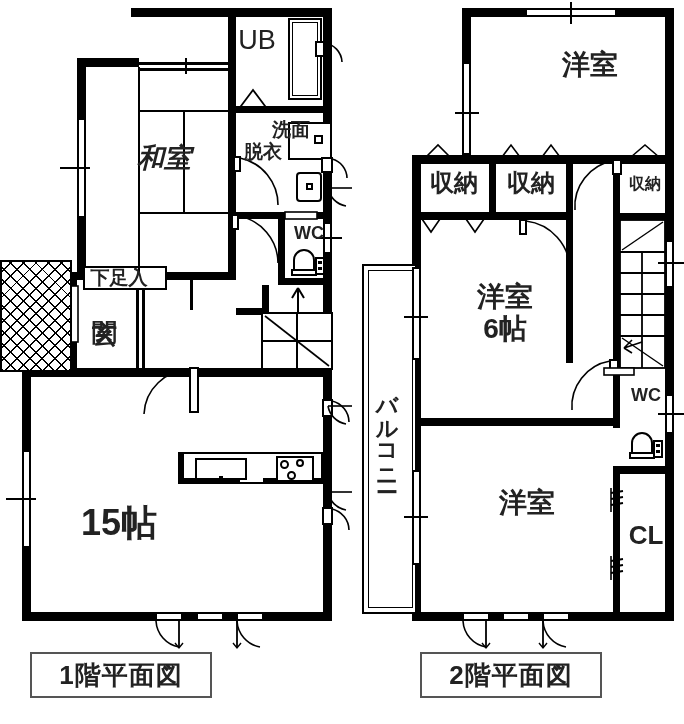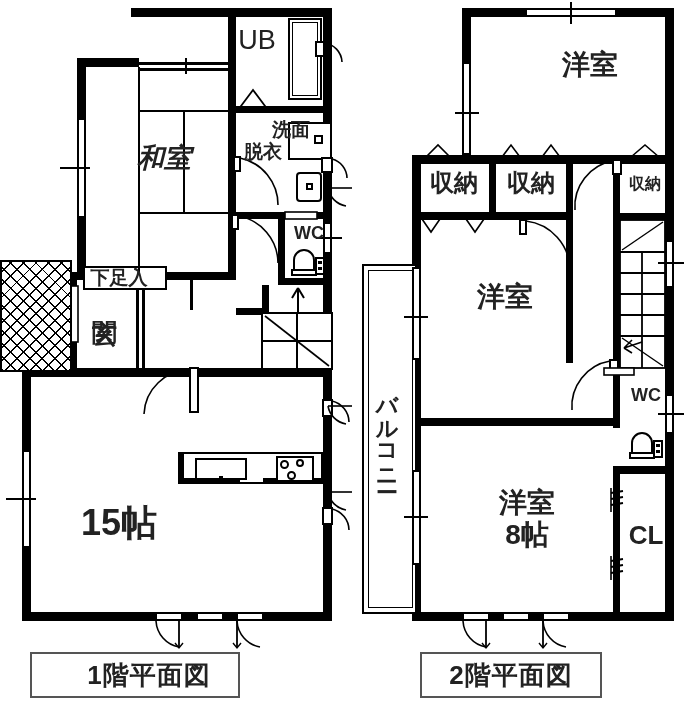--- a/index.html
+++ b/index.html
@@ -224,21 +224,21 @@
   <div class="room-label" style="left:236px;top:142px;width:54px;font-size:19px;font-weight:700;">脱衣</div>
 
   <div class="room-label" style="left:288px;top:224px;width:42px;font-size:18px;font-weight:700;">WC</div>
 
   <div class="room-label" style="left:85px;top:268px;width:68px;font-size:19px;font-weight:700;">下足入</div>
 
   <div class="room-label vtext" style="left:92px;top:300px;font-size:25px;font-weight:700;line-height:1;">玄関</div>
 
   <div class="room-label" style="left:60px;top:504px;width:118px;font-size:36px;font-weight:700;">15帖</div>
 
-  <div class="caption" style="left:30px;top:652px;width:178px;height:42px;padding-left:28px;">1階平面図</div>
+  <div class="caption" style="left:30px;top:652px;width:178px;height:42px;">1階平面図</div>
 </div>
 
 <div class="plan" style="left:342px;top:0;width:342px;height:724px;">
 
   <div class="wall" style="left:120px;top:8px;width:212px;height:9px;"></div>
   <div class="wall" style="left:120px;top:8px;width:9px;height:154px;"></div>
   <div class="wall" style="left:323px;top:8px;width:9px;height:613px;"></div>
   <div class="wall" style="left:70px;top:155px;width:260px;height:9px;"></div>
   <div class="wall" style="left:70px;top:155px;width:9px;height:112px;"></div>
   <div class="wall" style="left:70px;top:262px;width:9px;height:5px;"></div>
@@ -409,23 +409,23 @@
     </svg>
   </div>
 
   <div class="room-label" style="left:192px;top:50px;width:112px;font-size:28px;font-weight:700;">洋室</div>
 
   <div class="room-label" style="left:80px;top:170px;width:64px;font-size:24px;font-weight:700;">収納</div>
   <div class="room-label" style="left:157px;top:170px;width:64px;font-size:24px;font-weight:700;">収納</div>
   <div class="room-label" style="left:281px;top:176px;width:44px;font-size:16px;font-weight:700;">収納</div>
 
   <div class="room-label" style="left:108px;top:282px;width:110px;font-size:28px;font-weight:700;">洋室</div>
+  <div class="room-label" style="left:108px;top:314px;width:110px;font-size:28px;font-weight:700;">6帖</div>
 
   <div class="room-label" style="left:130px;top:488px;width:110px;font-size:28px;font-weight:700;">洋室</div>
-  <div class="room-label" style="left:130px;top:520px;width:110px;font-size:28px;font-weight:700;">8帖</div>
 
   <div class="room-label" style="left:282px;top:386px;width:44px;font-size:18px;font-weight:700;">WC</div>
 
   <div class="room-label" style="left:280px;top:522px;width:48px;font-size:26px;font-weight:700;">CL</div>
 
   <div class="room-label vtext" style="left:34px;top:380px;font-size:22px;font-weight:700;line-height:1;">バルコニー</div>
 
   <div class="caption" style="left:78px;top:652px;width:178px;height:42px;">2階平面図</div>
 </div>
 

